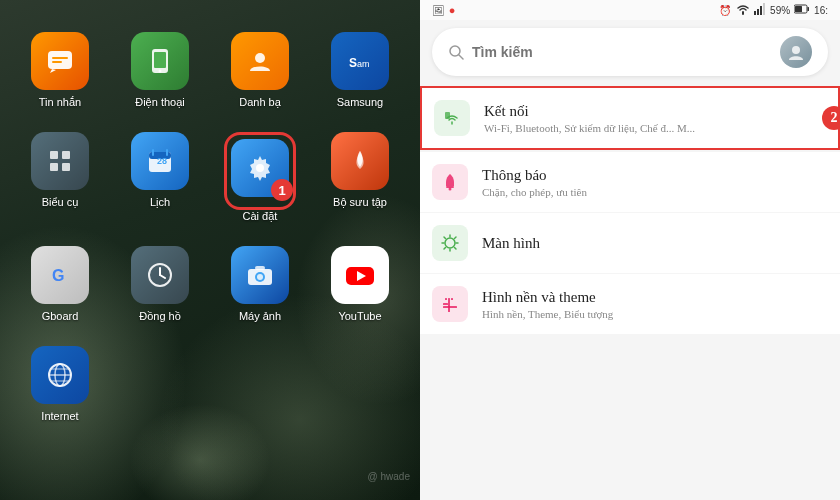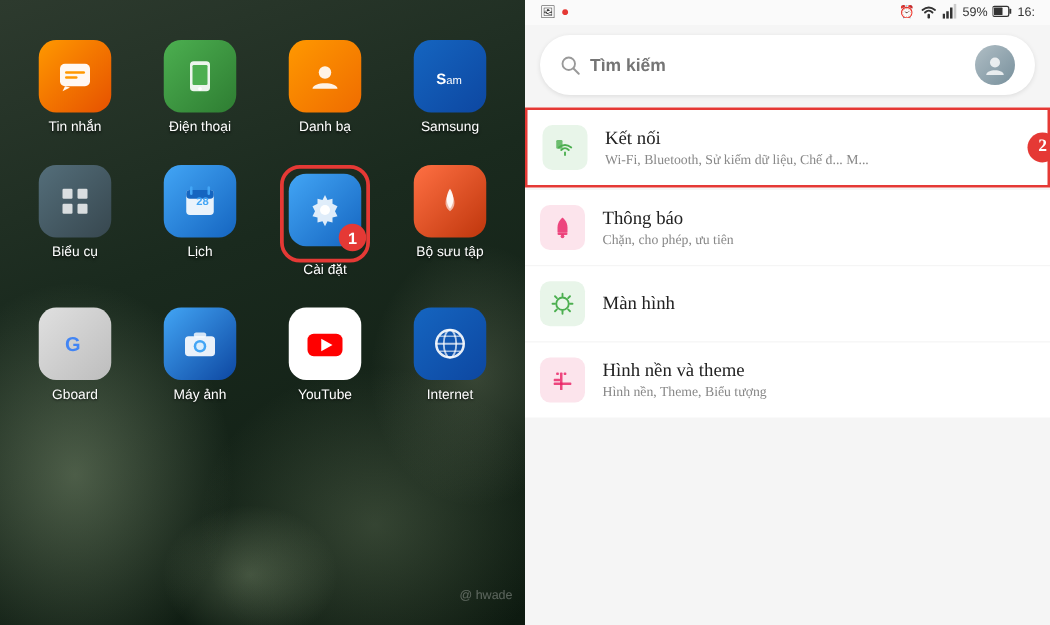--- a/index.html
+++ b/index.html
@@ -368,20 +368,30 @@
 
     <div class="app-item">
       <div class="app-icon-wrap icon-gboard">
         <svg class="app-svg" viewBox="0 0 32 32" fill="none">
           <text x="8" y="22" font-size="16" fill="#4285f4" font-family="Arial" font-weight="bold">G</text>
         </svg>
       </div>
       <span class="app-label">Gboard</span>
     </div>
 
+    <div class="app-item">
+      <div class="app-icon-wrap icon-clock">
+        <svg class="app-svg" viewBox="0 0 32 32" fill="none">
+          <circle cx="16" cy="16" r="11" stroke="white" stroke-width="2" fill="none" opacity="0.9"></circle>
+          <line x1="16" y1="9" x2="16" y2="16" stroke="white" stroke-width="2" stroke-linecap="round"></line>
+          <line x1="16" y1="16" x2="21" y2="19" stroke="white" stroke-width="2" stroke-linecap="round"></line>
+        </svg>
+      </div>
+      <span class="app-label">Đồng hồ</span>
+    </div>
 
     <div class="app-item">
       <div class="app-icon-wrap icon-camera">
         <svg class="app-svg" viewBox="0 0 32 32" fill="none">
           <rect x="4" y="10" width="24" height="16" rx="3" fill="white" opacity="0.9"></rect>
           <circle cx="16" cy="18" r="5" fill="#42a5f5"></circle>
           <circle cx="16" cy="18" r="3" fill="white" opacity="0.8"></circle>
           <rect x="11" y="7" width="10" height="4" rx="2" fill="white" opacity="0.8"></rect>
         </svg>
       </div>

